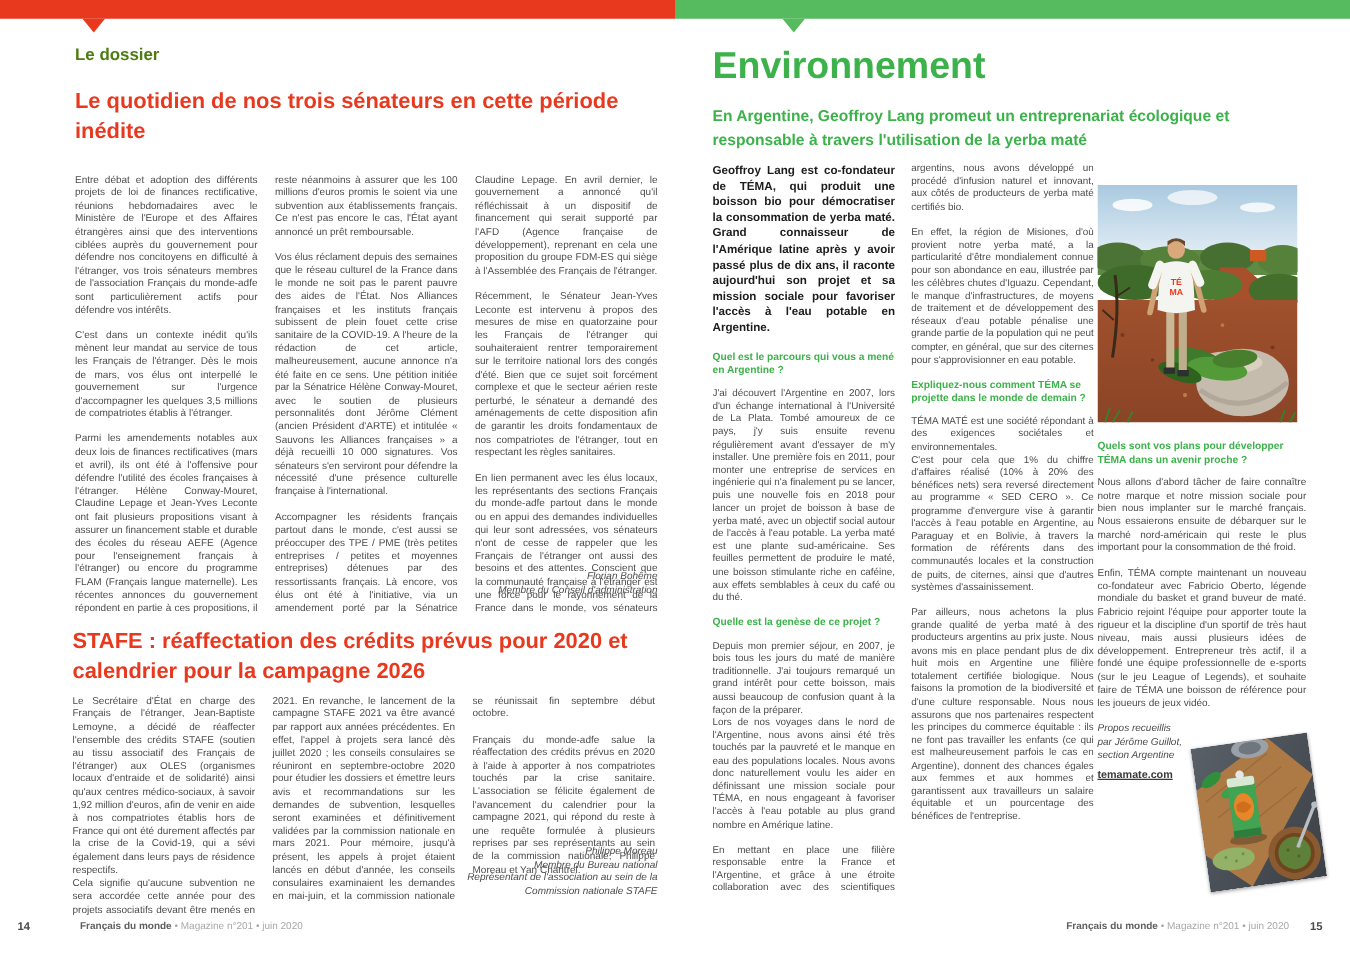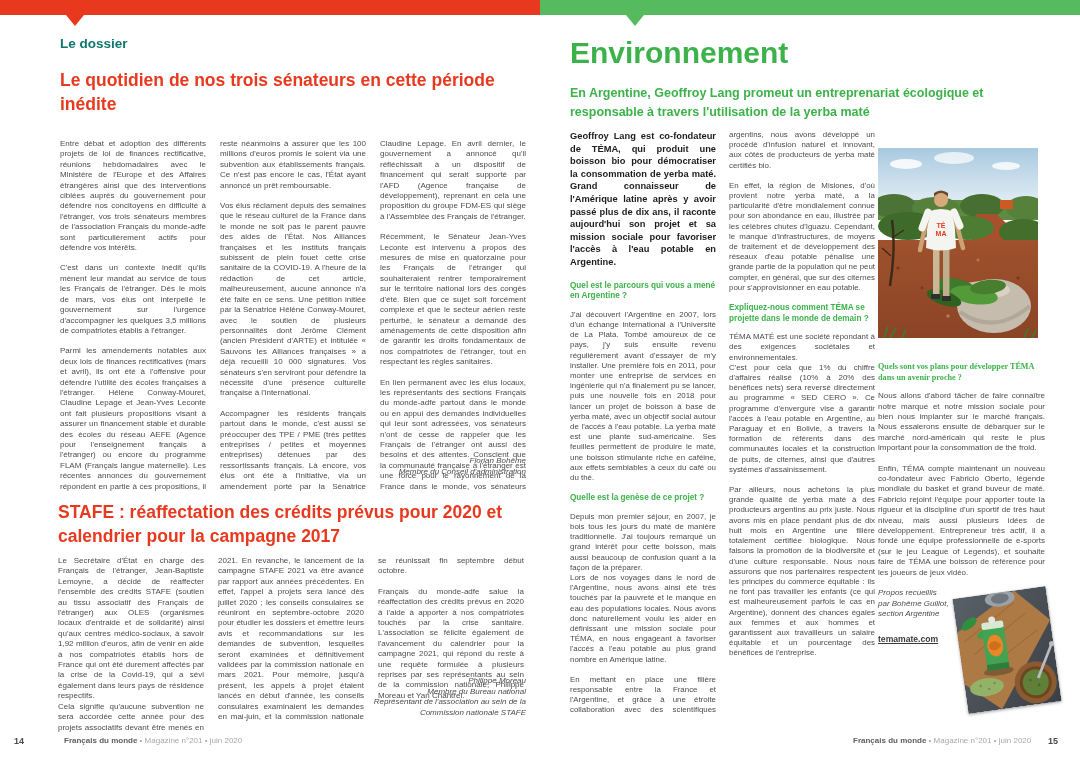--- a/index.html
+++ b/index.html
@@ -9,21 +9,21 @@
     font-family:"Liberation Sans", sans-serif; color:#4a4a4a;
   }
   
   .topbar { position:absolute; top:0; left:0; width:540px; height:15px; background:#e8391f; }
   .topbar.green { left:540px; background:#56ba5f; }
   .tab-marker { position:absolute; top:15px; width:0; height:0;
     border-left:9px solid transparent; border-right:9px solid transparent; }
   .tab-marker.red { left:66px; border-top:11px solid #e8391f; }
   .tab-marker.grn { left:626px; border-top:11px solid #56ba5f; }
   
-  .kicker { position:absolute; left:60px; top:36px; font-size:13.5px; font-weight:bold; color:#0f766e; }
+  .kicker { position:absolute; left:60px; top:36px; font-size:13.5px; font-weight:bold; color:#4d7c0f; }
   .red-title { position:absolute; color:#e8391f; font-weight:bold; font-size:17.5px; line-height:24px; }
   .title-article1 { left:60px; top:68px; width:472px; }
   .title-stafe   { left:58px; top:500px; width:472px; }
   .cols3 {
     position:absolute; column-count:3; column-gap:14px; column-fill:auto;
     overflow:hidden; font-size:8px; line-height:10.4px; color:#4c4c4c;
   }
   .article1-body { left:60px; top:127px; width:466px; height:362px;margin-top:12px; }
   .stafe-body    { left:58px; top:556px; width:466px; height:178px; }
   .cols3 p, .qa p { text-align:justify; hyphens:auto; -webkit-hyphens:auto; margin-bottom:10px; }
@@ -34,25 +34,25 @@
   
   .env-title { position:absolute; left:570px; top:36px; font-size:30px; font-weight:bold; color:#3db24b; }
   .env-subtitle { position:absolute; left:570px; top:84px; width:482px;
     font-size:12.5px; line-height:19px; font-weight:bold; color:#3db24b; }
   .right-body { position:absolute; left:570px; top:130px; width:475px; height:588px; display:flex; }
   .qa { width:305px; column-count:2; column-gap:13px; column-fill:auto;
     height:588px; overflow:hidden; font-size:7.9px; line-height:10.2px; color:#4c4c4c; }
   .qa .intro { font-size:9.3px; line-height:12.6px; font-weight:bold; color:#1c1c1c; margin-bottom:12px; }
   .q-head { color:#3db24b; font-weight:bold; font-size:8.2px; line-height:10.6px; margin:4px 0 8px 0; }
   .col3 { position:relative; width:167px; margin-left:3px; font-size:8px; line-height:10.4px; color:#4c4c4c; }
-  .col3 .q-head { margin-top:24px;font-family:Liberation Serif, serif; }
+  .col3 .q-head { margin-top:14px; }
   .col3 p { text-align:justify; hyphens:auto; margin-bottom:10px; }
   .photo1 { width:160px; height:190px; margin-top:18px; display:block; }
   .sig-right { font-style:italic; width:88px; margin-top:6px; font-size:8px; line-height:10.5px; }
-  .site-link { display:inline-block; margin-top:14px; font-weight:bold; color:#3a3a3a;
+  .site-link { display:inline-block; margin-top:4px; font-weight:bold; color:#3a3a3a;
     text-decoration:underline; font-size:8.6px; }
   .photo2-wrap { position:absolute; left:82px; top:462px; width:94px; height:116px;
     transform:rotate(-8deg); box-shadow:0 1px 3px rgba(0,0,0,.35); }
   
   .footer { position:absolute; top:736px; font-size:8px; color:#a8a8a8; }
   .pageno { font-weight:bold; color:#4a4a4a; font-size:9px; }
   .foot-left-no  { left:14px; }
   .foot-left-txt { left:64px; }
   .foot-right-txt{ left:853px; }
   .foot-right-no { left:1048px; }
@@ -77,21 +77,21 @@
   <p>Vos élus réclament depuis des semaines que le réseau culturel de la France dans le monde ne soit pas le parent pauvre des aides de l'État. Nos Alliances françaises et les instituts français subissent de plein fouet cette crise sanitaire de la COVID-19. A l'heure de la rédaction de cet article, malheureusement, aucune annonce n'a été faite en ce sens. Une pétition initiée par la Sénatrice Hélène Conway-Mouret, avec le soutien de plusieurs personnalités dont Jérôme Clément (ancien Président d'ARTE) et intitulée « Sauvons les Alliances françaises » a déjà recueilli 10 000 signatures. Vos sénateurs s'en serviront pour défendre la nécessité d'une présence culturelle française à l'international.</p>
   <p>Accompagner les résidents français partout dans le monde, c'est aussi se préoccuper des TPE / PME (très petites entreprises / petites et moyennes entreprises) détenues par des ressortissants français. Là encore, vos élus ont été à l'initiative, via un amendement porté par la Sénatrice Claudine Lepage. En avril dernier, le gouvernement a annoncé qu'il réfléchissait à un dispositif de financement qui serait supporté par l'AFD (Agence française de développement), reprenant en cela une proposition du groupe FDM-ES qui siège à l'Assemblée des Français de l'étranger.</p>
   <p>Récemment, le Sénateur Jean-Yves Leconte est intervenu à propos des mesures de mise en quatorzaine pour les Français de l'étranger qui souhaiteraient rentrer temporairement sur le territoire national lors des congés d'été. Bien que ce sujet soit forcément complexe et que le secteur aérien reste perturbé, le sénateur a demandé des aménagements de cette disposition afin de garantir les droits fondamentaux de nos compatriotes de l'étranger, tout en respectant les règles sanitaires.</p>
   <p>En lien permanent avec les élus locaux, les représentants des sections Français du monde-adfe partout dans le monde ou en appui des demandes individuelles qui leur sont adressées, vos sénateurs n'ont de cesse de rappeler que les Français de l'étranger ont aussi des besoins et des attentes. Conscient que la communauté française à l'étranger est une force pour le rayonnement de la France dans le monde, vos sénateurs poursuivront dans les prochaines semaines ce travail qui se fait souvent dans l'ombre mais qui est utile à toutes et tous.</p>
 </div>
 <div class="sig sig-article1">
   <div>Florian Bohême</div>
   <div>Membre du Conseil d'administration</div>
 </div>
 
-<h2 class="red-title title-stafe">STAFE : réaffectation des crédits prévus pour 2020 et calendrier pour la campagne 2017</h2>
+<h2 class="red-title title-stafe">STAFE : réaffectation des crédits prévus pour 2020 et calendrier pour la campagne 2026</h2>
 
 <div class="cols3 stafe-body">
   <p class="tight">Le Secrétaire d'État en charge des Français de l'étranger, Jean-Baptiste Lemoyne, a décidé de réaffecter l'ensemble des crédits STAFE (soutien au tissu associatif des Français de l'étranger) aux OLES (organismes locaux d'entraide et de solidarité) ainsi qu'aux centres médico-sociaux, à savoir 1,92 million d'euros, afin de venir en aide à nos compatriotes établis hors de France qui ont été durement affectés par la crise de la Covid-19, qui a sévi également dans leurs pays de résidence respectifs.</p>
   <p>Cela signifie qu'aucune subvention ne sera accordée cette année pour des projets associatifs devant être menés en 2021. En revanche, le lancement de la campagne STAFE 2021 va être avancé par rapport aux années précédentes. En effet, l'appel à projets sera lancé dès juillet 2020 ; les conseils consulaires se réuniront en septembre-octobre 2020 pour étudier les dossiers et émettre leurs avis et recommandations sur les demandes de subvention, lesquelles seront examinées et définitivement validées par la commission nationale en mars 2021. Pour mémoire, jusqu'à présent, les appels à projet étaient lancés en début d'année, les conseils consulaires examinaient les demandes en mai-juin, et la commission nationale se réunissait fin septembre début octobre.</p>
   <p>Français du monde-adfe salue la réaffectation des crédits prévus en 2020 à l'aide à apporter à nos compatriotes touchés par la crise sanitaire. L'association se félicite également de l'avancement du calendrier pour la campagne 2021, qui répond du reste à une requête formulée à plusieurs reprises par ses représentants au sein de la commission nationale, Philippe Moreau et Yan Chantrel.</p>
 </div>
 <div class="sig sig-stafe">
   <div>Philippe Moreau</div>
   <div>Membre du Bureau national</div>
   <div>Représentant de l'association au sein de la Commission nationale STAFE</div>
@@ -178,21 +178,21 @@
       <path d="M6 190 L10 178 M12 190 L18 180 M24 190 L28 181" stroke="#3f7d2a" stroke-width="1.6"></path>
       <path d="M146 190 L150 180 M154 190 L158 182" stroke="#3f7d2a" stroke-width="1.6"></path>
     </svg>
 
     <h4 class="q-head">Quels sont vos plans pour développer TÉMA dans un avenir proche ?</h4>
     <p>Nous allons d'abord tâcher de faire connaître notre marque et notre mission sociale pour bien nous implanter sur le marché français. Nous essaierons ensuite de débarquer sur le marché nord-américain qui reste le plus important pour la consommation de thé froid.</p>
     <p>Enfin, TÉMA compte maintenant un nouveau co-fondateur avec Fabricio Oberto, légende mondiale du basket et grand buveur de maté. Fabricio rejoint l'équipe pour apporter toute la rigueur et la discipline d'un sportif de très haut niveau, mais aussi plusieurs idées de développement. Entrepreneur très actif, il a fondé une équipe professionnelle de e-sports (sur le jeu League of Legends), et souhaite faire de TÉMA une boisson de référence pour les joueurs de jeux vidéo.</p>
 
     <div class="sig-right">
       <div>Propos recueillis</div>
-      <div>par Bohême Guillot,</div>
+      <div>par Jérôme Guillot,</div>
       <div>section Argentine</div>
     </div>
 
     <a class="site-link" href="#">temamate.com</a>
 
     
     <div class="photo2-wrap">
       <svg viewBox="0 0 94 116" width="94" height="116">
         <defs>
           <linearGradient id="slate" x1="0" y1="0" x2="1" y2="1">

